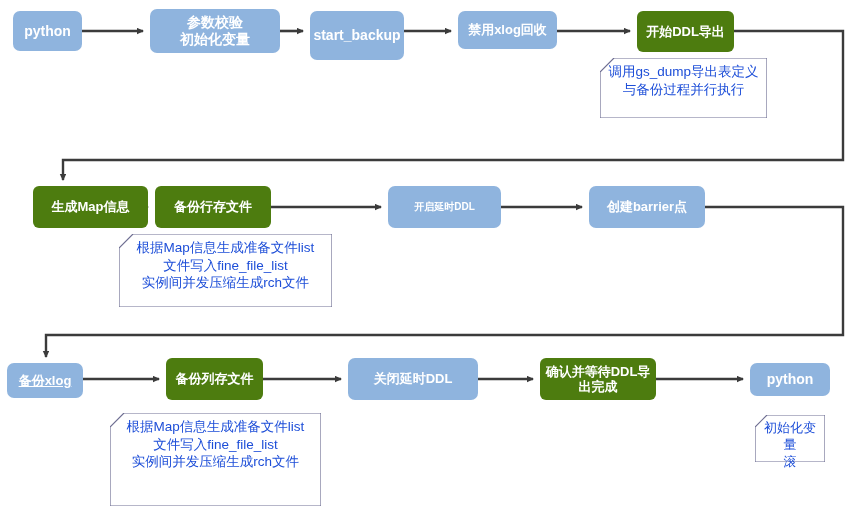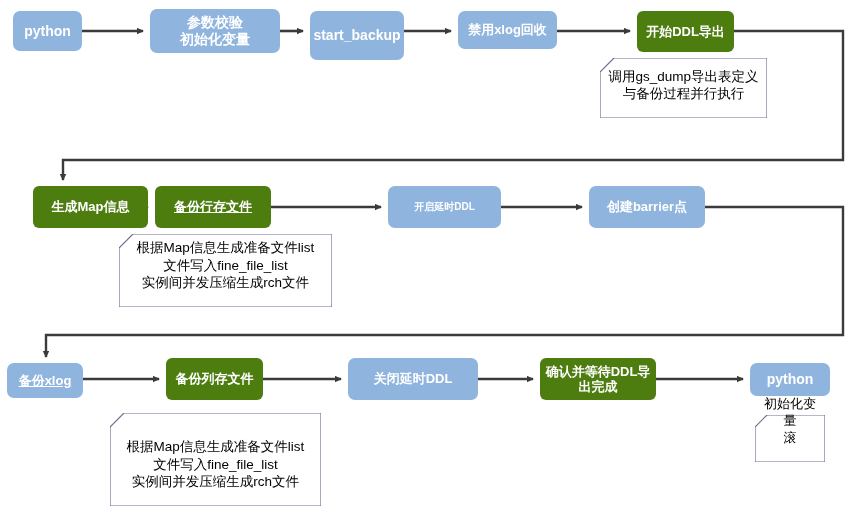--- a/index.html
+++ b/index.html
@@ -34,28 +34,28 @@
     white-space:pre-line;
     padding:2px 4px;
   }
   .node.blue{ background:#8FB4DE; }
   .node.red { background:#4d7c0f; border-radius:6px; }
 
   .note{
     position:absolute;
     box-sizing:border-box;
     display:flex;
-    align-items:flex-end;
+    align-items:flex-start;
     justify-content:center;
     text-align:center;
-    color:#000000;
+    color:#1d4ed8;
     background:#ffffff;
     line-height:1.3;
     white-space:pre-line;
-    padding:15px 5px;
+    padding:5px 5px;
   }
   .note .notebg{
     position:absolute;
     left:0; top:0; width:100%; height:100%;
     pointer-events:none;
   }
   .note .notetext{
     position:relative;
     z-index:2;
   }
@@ -118,21 +118,21 @@
   </svg>
 
   <div class="node blue" style="left: 13px; top: 11px; width: 69px; height: 40px; font-size: 14px;"><span>python</span></div>
   <div class="node blue" style="left: 150px; top: 9px; width: 130px; height: 44px; font-size: 14px;"><span>参数校验
 初始化变量</span></div>
   <div class="node blue" style="left: 310px; top: 11px; width: 94px; height: 49px; font-size: 14px;"><span>start_backup</span></div>
   <div class="node blue" style="left: 458px; top: 11px; width: 99px; height: 38px; font-size: 13px;"><span>禁用xlog回收</span></div>
   <div class="node red" style="left: 637px; top: 11px; width: 97px; height: 41px; font-size: 13px;"><span>开始DDL导出</span></div>
 
   <div class="node red" style="left: 7px; top: 186px; width: 115px; height: 42px; font-size: 13px; margin-left: 26px;"><span>生成Map信息</span></div>
-  <div class="node red" style="left: 155px; top: 186px; width: 116px; height: 42px; font-size: 13px; text-decoration: underline;"><span>备份行存文件</span></div>
+  <div class="node red" style="left: 155px; top: 186px; width: 116px; height: 42px; font-size: 13px;"><span>备份行存文件</span></div>
   <div class="node blue" style="left: 388px; top: 186px; width: 113px; height: 42px; font-size: 10px;"><span>开启延时DDL</span></div>
   <div class="node blue" style="left: 589px; top: 186px; width: 116px; height: 42px; font-size: 13px;"><span>创建barrier点</span></div>
 
   <div class="node blue" style="left: 7px; top: 363px; width: 76px; height: 35px; font-size: 13px; text-decoration: underline;"><span>备份xlog</span></div>
   <div class="node red" style="left: 166px; top: 358px; width: 97px; height: 42px; font-size: 13px;"><span>备份列存文件</span></div>
   <div class="node blue" style="left: 348px; top: 358px; width: 130px; height: 42px; font-size: 13px;"><span>关闭延时DDL</span></div>
   <div class="node red" style="left: 540px; top: 358px; width: 116px; height: 42px; font-size: 13px; justify-content: center;"><span>确认并等待DDL导
 出完成</span></div>
   <div class="node blue" style="left: 750px; top: 363px; width: 80px; height: 33px; font-size: 14px;"><span>python</span></div>
 

